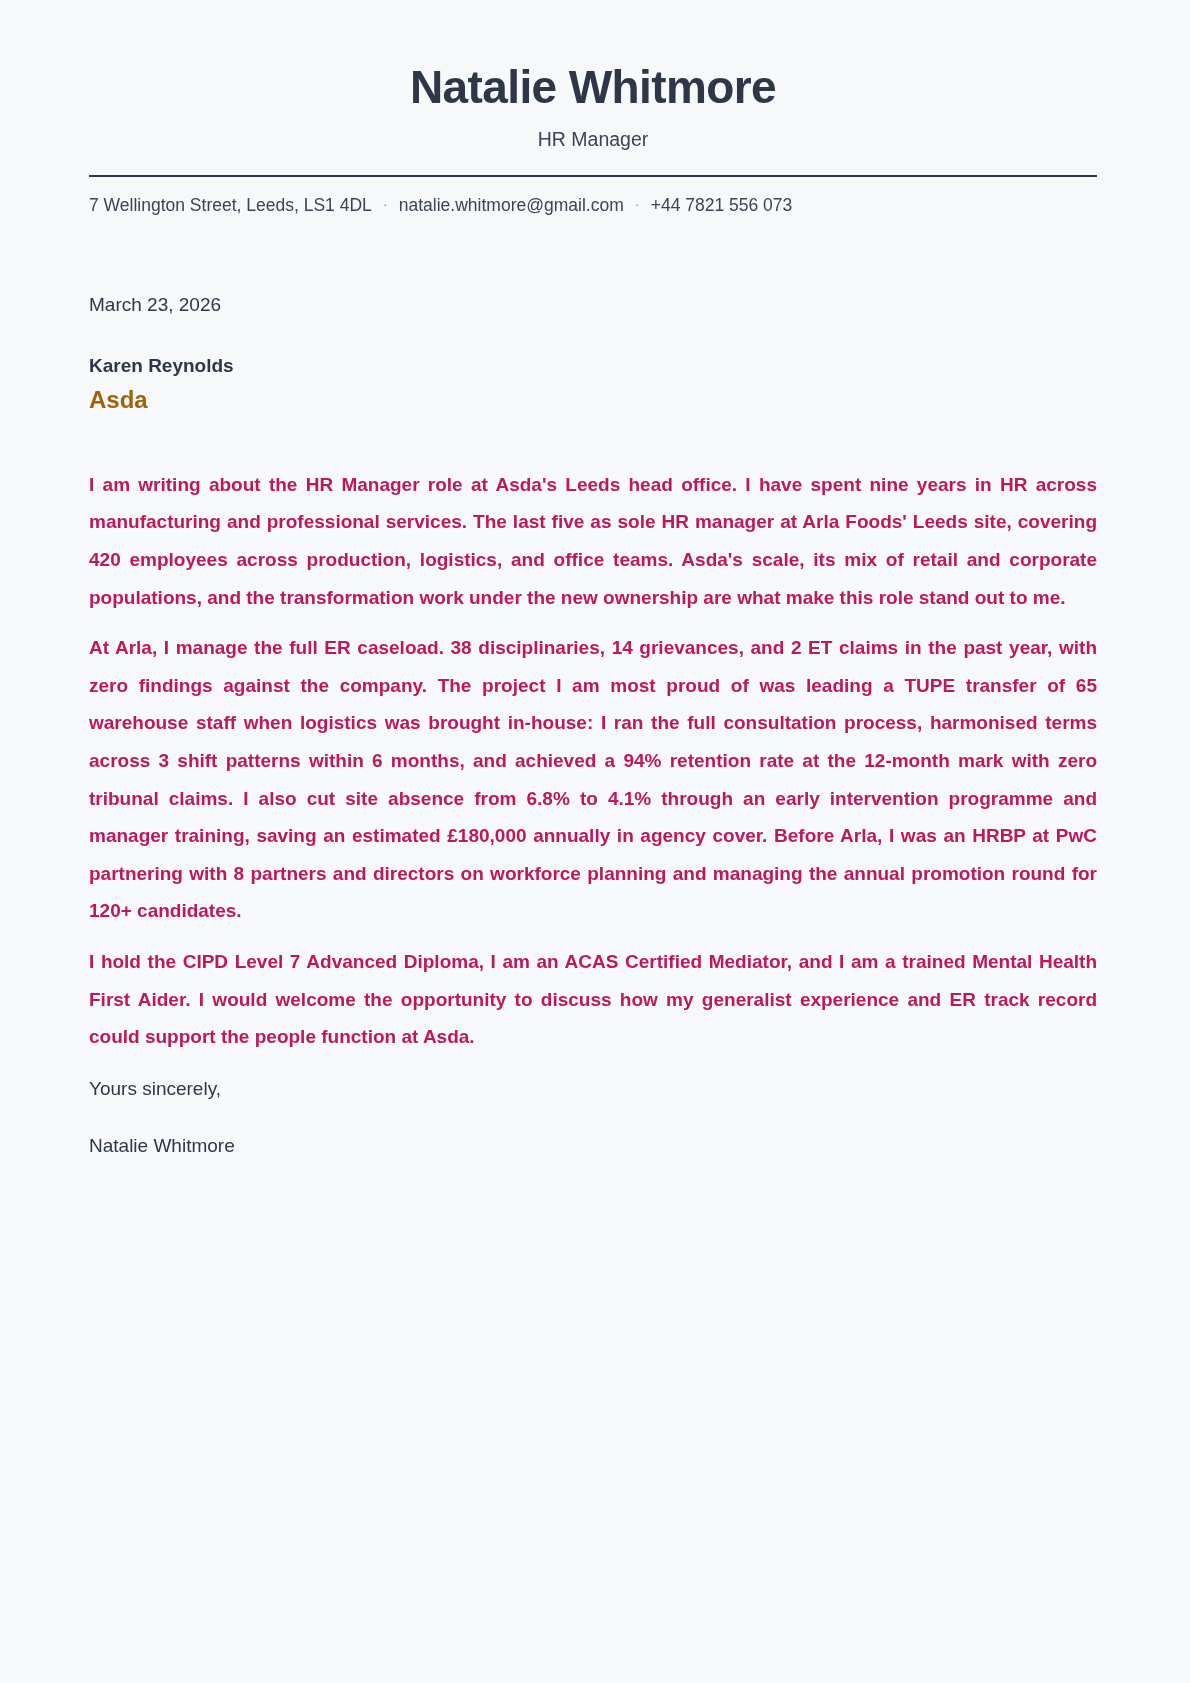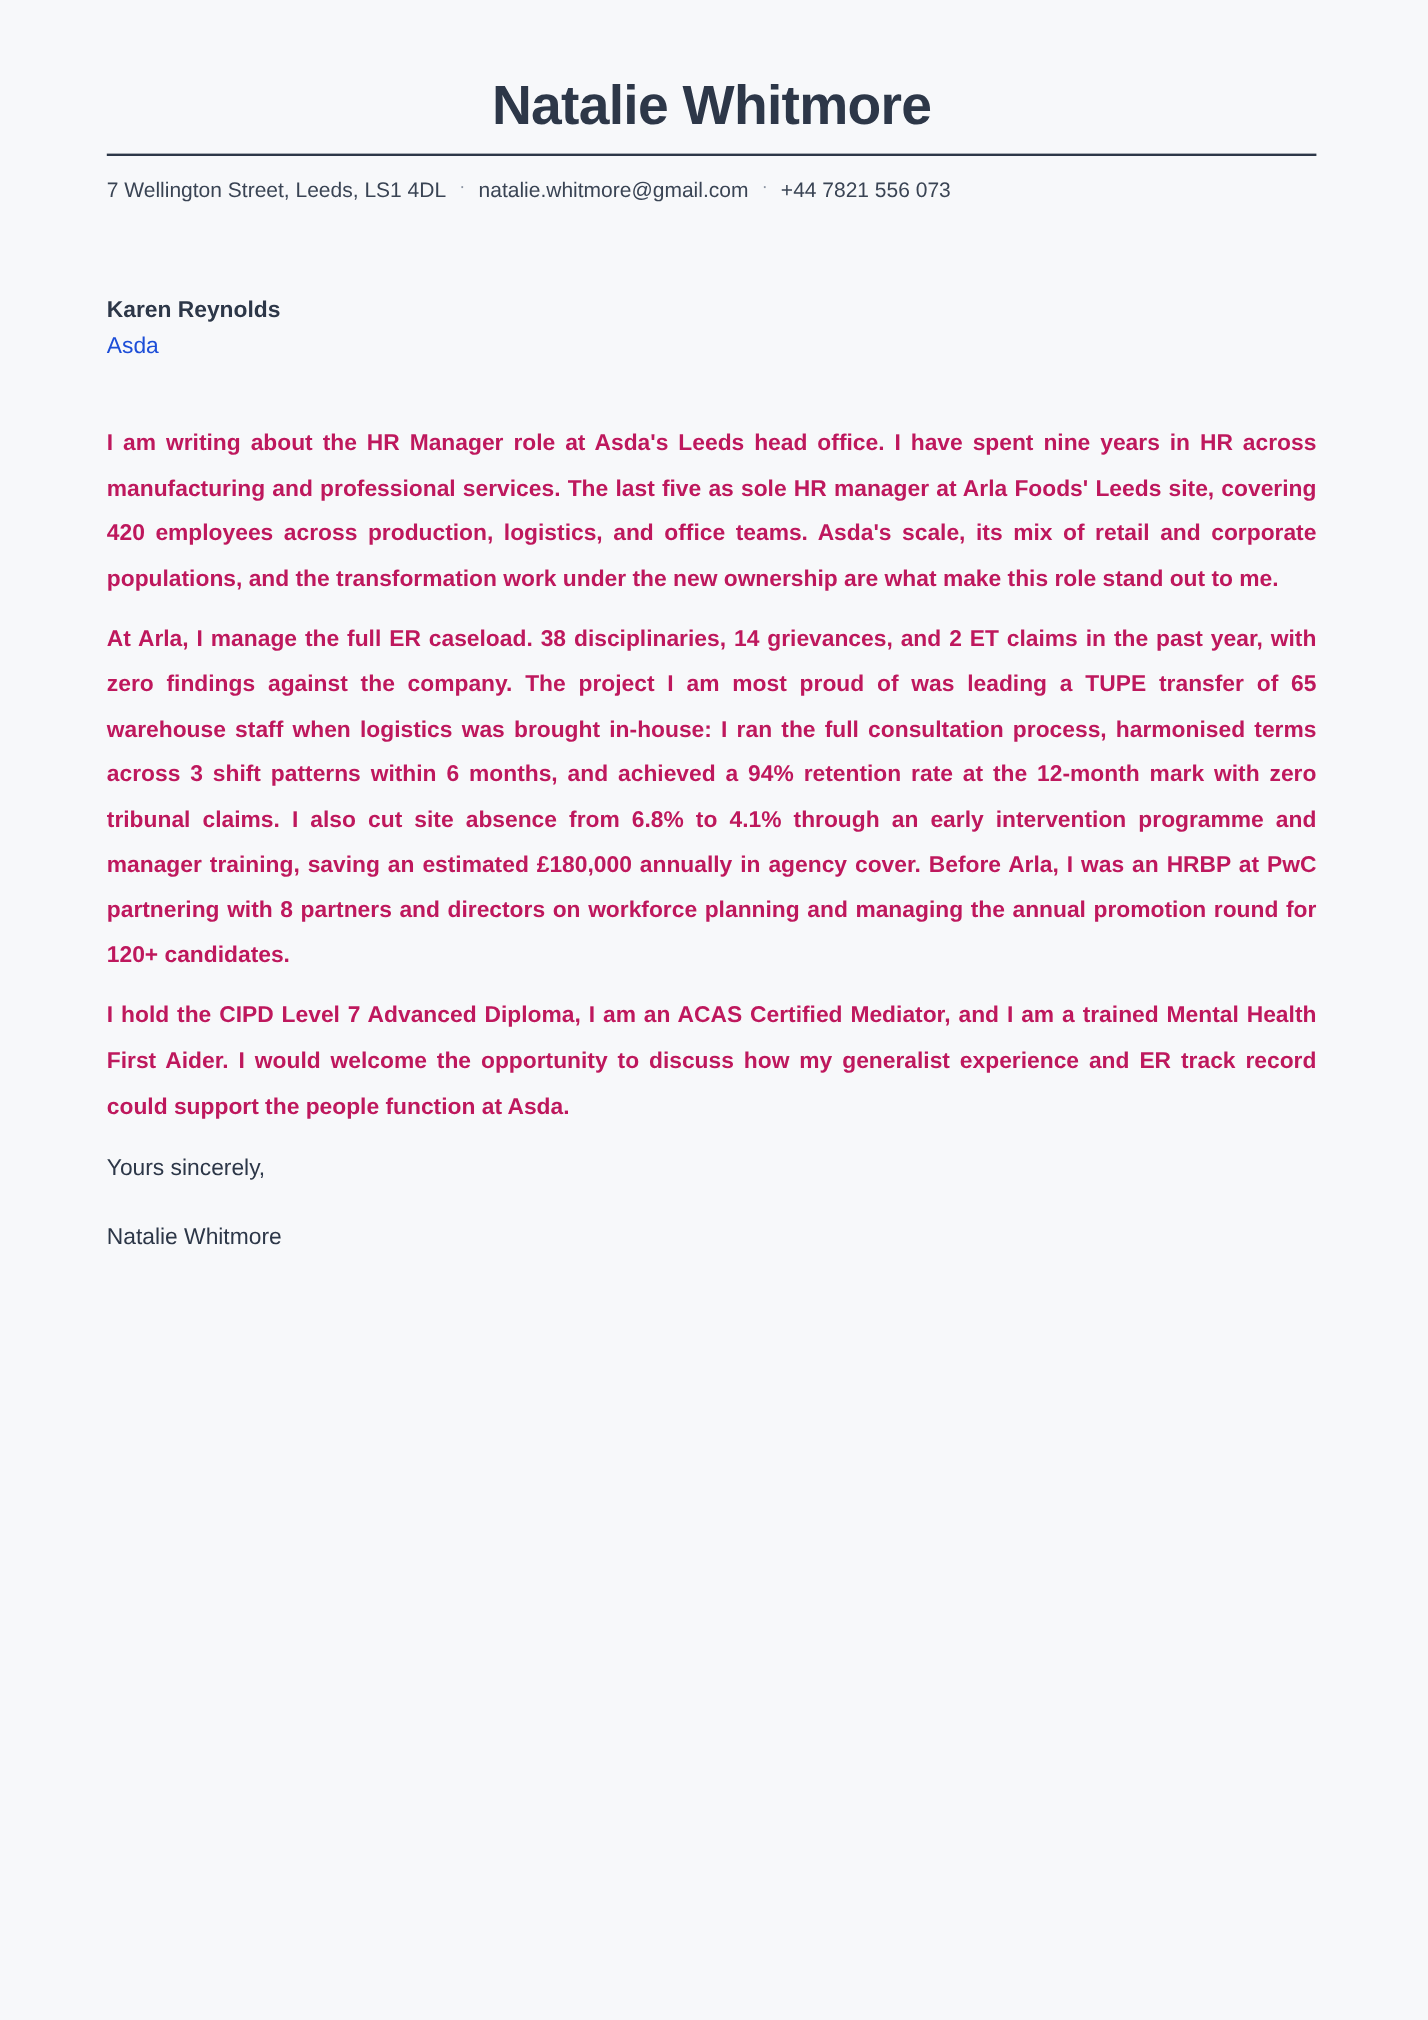--- a/index.html
+++ b/index.html
@@ -82,23 +82,23 @@
     margin: 5px 0 48px 0;
   }
   .recipient-name {
     font-size: 19px;
     font-weight: 700;
     color: #2d3748;
     line-height: 1.55;
     margin: 0;
   }
   .recipient-company {
-    font-size: 19px;
-    font-weight: 400;
-    color: #1d4ed8;
+    font-size: 24px;
+    font-weight: 700;
+    color: #a16207;
     line-height: 1.55;
     margin: 0;
   }
   .salutation {
     font-size: 19px;
     color: #2d3748;
     line-height: 1.55;
     margin: 0 0 25px 0;
   }
   .para {
@@ -123,32 +123,34 @@
     margin: 28px 0 0 0;
   }
 </style>
 </head>
 <body>
 
 <div class="page">
 
   <div class="header">
     <h1 class="name">Natalie Whitmore</h1>
+    <div class="job-title">HR Manager</div>
     <div class="divider"></div>
     <div class="contact-line">
       <span class="contact-item">7 Wellington Street, Leeds, LS1 4DL</span>
       <span class="contact-sep">·</span>
       <span class="contact-item">natalie.whitmore@gmail.com</span>
       <span class="contact-sep">·</span>
       <span class="contact-item">+44 7821 556 073</span>
     </div>
   </div>
 
   <div class="letter">
 
+    <div class="date">March 23, 2026</div>
 
     <div class="recipient">
       <div class="recipient-name">Karen Reynolds</div>
       <div class="recipient-company">Asda</div>
     </div>
 
 
     <p class="para">I am writing about the HR Manager role at Asda's Leeds head office. I have spent nine years in HR across manufacturing and professional services. The last five as sole HR manager at Arla Foods' Leeds site, covering 420 employees across production, logistics, and office teams. Asda's scale, its mix of retail and corporate populations, and the transformation work under the new ownership are what make this role stand out to me.</p>
 
     <p class="para">At Arla, I manage the full ER caseload. 38 disciplinaries, 14 grievances, and 2 ET claims in the past year, with zero findings against the company. The project I am most proud of was leading a TUPE transfer of 65 warehouse staff when logistics was brought in-house: I ran the full consultation process, harmonised terms across 3 shift patterns within 6 months, and achieved a 94% retention rate at the 12-month mark with zero tribunal claims. I also cut site absence from 6.8% to 4.1% through an early intervention programme and manager training, saving an estimated £180,000 annually in agency cover. Before Arla, I was an HRBP at PwC partnering with 8 partners and directors on workforce planning and managing the annual promotion round for 120+ candidates.</p>

